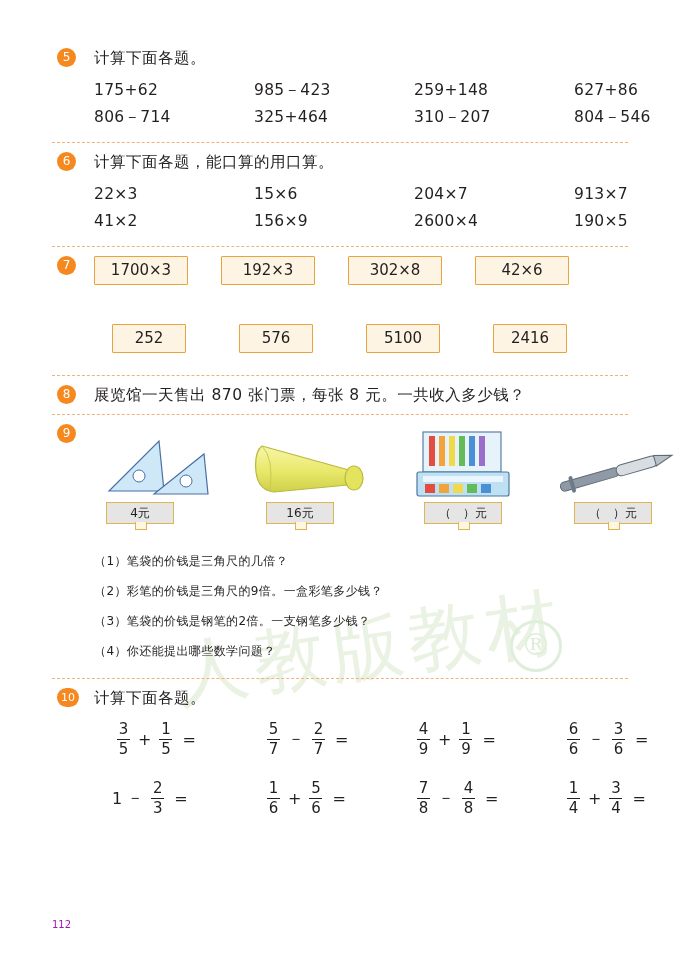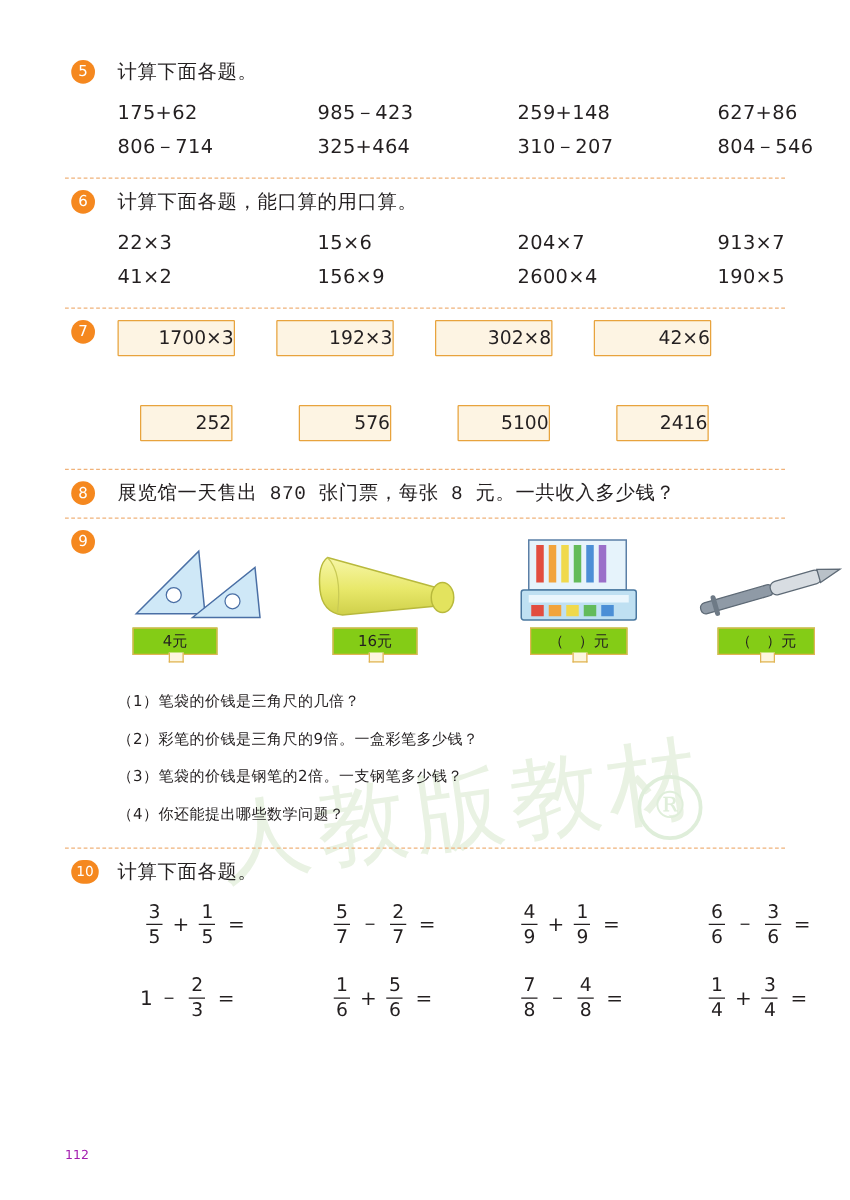--- a/index.html
+++ b/index.html
@@ -75,21 +75,20 @@
     line-height: 19px;
     text-align: center;
     font-family: "DejaVu Sans", "Liberation Sans", sans-serif;
   }
   .num.wide { width: 22px; border-radius: 11px; font-size: 11px; line-height:19px; }
   .prompt {
     font-size: 15.5px;
     line-height: 21px;
     margin: 0 0 8px 0;
     letter-spacing: 0.5px;
-    font-family: Liberation Mono, monospace;
   }
   .row {
     display: flex;
     font-size: 15.5px;
     line-height: 27px;
     letter-spacing: 0.3px;
     gap: 28px;
   }
   .row .cell {
     width: 132px;
@@ -103,21 +102,21 @@
     margin-top: 8px;
   }
   .boxrow .box {
     width: 92px;
     height: 27px;
     border: 1px solid #e8a33d;
     background: #fdf4e3;
     margin-right: 33px;
     font-size: 15px;
     line-height: 27px;
-    text-align: right;
+    text-align: center;
     border-radius: 1px;
   }
   .boxrow.second {
     margin-top: 39px;
     margin-left: 18px;
   }
   .boxrow.second .box {
     width: 72px;
     margin-right: 53px;
   }
@@ -130,21 +129,21 @@
   }
   .pic {
     position: absolute;
     top: 0;
   }
   .tag {
     position: absolute;
     top: 78px;
     width: 66px;
     height: 20px;
-    background: #84cc16;
+    background: #e5e5e5;
     border: 1px solid #e0b453;
     font-size: 12px;
     line-height: 20px;
     text-align: center;
     color: #231f20;
   }
   .tag:after {
     content: "";
     position: absolute;
     left: 50%;

